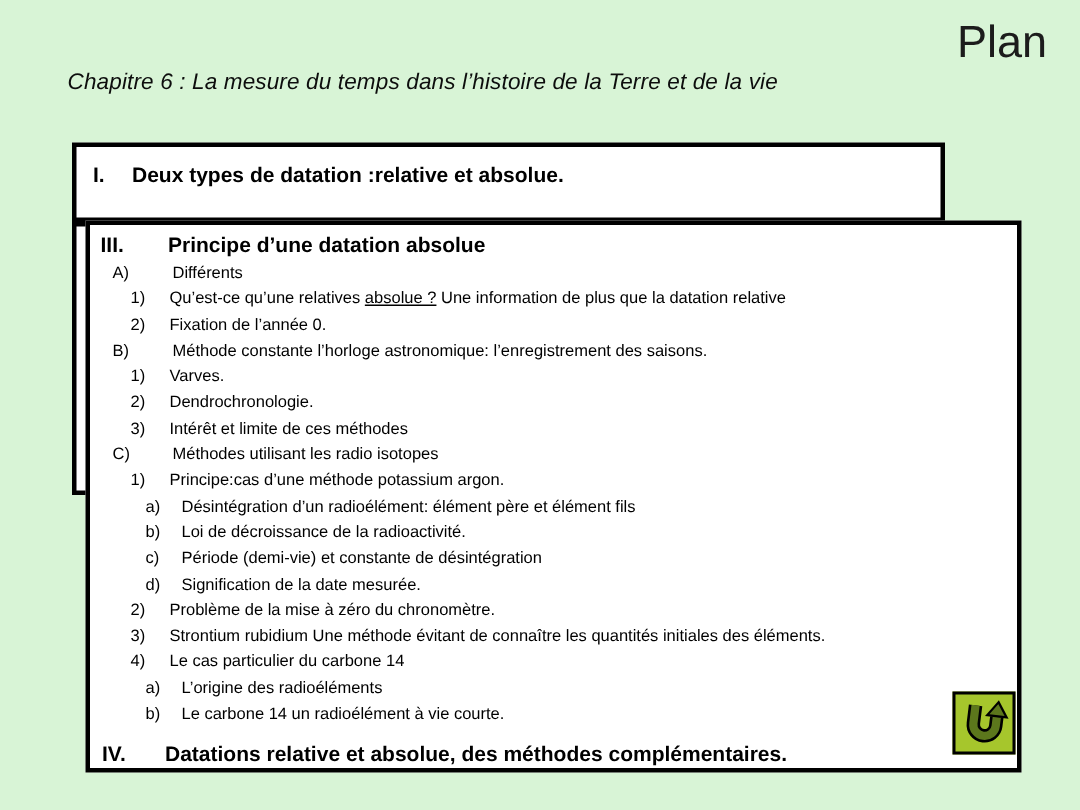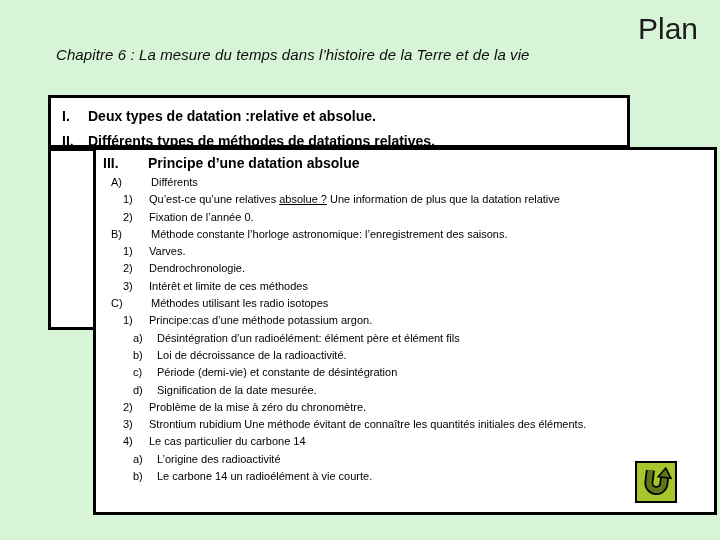--- a/index.html
+++ b/index.html
@@ -14,21 +14,21 @@
   .plan-label {
     position: absolute;
     top: 12px;
     right: 22px;
     font-size: 30px;
     color: #1c1c1c;
   }
   .slide-title {
     position: absolute;
     top: 46px;
-    left: 56px;
+    left: 45px;
     width: 600px;
     font-size: 15px;
     font-style: italic;
     color: #0d0d0d;
     letter-spacing: 0.1px;
     white-space: nowrap;
   }
   .box {
     position: absolute;
     background: #ffffff;
@@ -43,21 +43,20 @@
   .box-underlay {
     left: 48px; top: 148px;
     width: 570px; height: 182px;
     z-index: 1;
   }
   .box-principle {
     left: 57px; top: 147px;
     width: 624px; height: 368px;
     z-index: 3;
     padding: 3px 4px 0 3px;
-    margin-left: 36px;
   }
   .row { display: flex; align-items: baseline; }
   .num { flex: 0 0 auto; }
   .txt { flex: 1 1 auto; }
 
   .h-row { font-weight: bold; font-size: 14px; line-height: 25px; }
   .box-datation .h-row .num { width: 26px; }
 
   .heading-row { font-weight: bold; font-size: 14px; line-height: 21px; padding-left: 4px; }
   .heading-row .num { width: 45px; }
@@ -96,24 +95,20 @@
 
 <div class="slide-title">Chapitre 6 : La mesure du temps dans l’histoire de la Terre et de la vie</div>
 
 <div class="box box-underlay"></div>
 
 <div class="box box-datation">
   <div class="row h-row">
     <span class="num">I.</span>
     <span class="txt">Deux types de datation :relative et absolue.</span>
   </div>
-  <div class="row h-row">
-    <span class="num">II.</span>
-    <span class="txt">Différents types de méthodes de datations relatives.</span>
-  </div>
 </div>
 
 <div class="box box-principle">
   <div class="row heading-row">
     <span class="num">III.</span>
     <span class="txt">Principe d’une datation absolue</span>
   </div>
 
   <div class="outline">
     <div class="row o-row lvl-letter">
@@ -175,28 +170,32 @@
     <div class="row o-row lvl-number">
       <span class="num">3)</span>
       <span class="txt">Strontium rubidium Une méthode évitant de connaître les quantités initiales des éléments.</span>
     </div>
     <div class="row o-row lvl-number">
       <span class="num">4)</span>
       <span class="txt">Le cas particulier du carbone 14</span>
     </div>
     <div class="row o-row lvl-sub">
       <span class="num">a)</span>
-      <span class="txt">L’origine des radioactivité</span>
+      <span class="txt">L’origine des radioéléments</span>
     </div>
     <div class="row o-row lvl-sub">
       <span class="num">b)</span>
       <span class="txt">Le carbone 14 un radioélément à vie courte.</span>
     </div>
   </div>
 
+  <div class="row footer-row">
+    <span class="num">IV.</span>
+    <span class="txt">Datations relative et absolue, des méthodes complémentaires.</span>
+  </div>
 </div>
 
 <button class="nav-btn" type="button">
   <span>
     <svg viewBox="0 0 36 36" aria-hidden="true">
       <g transform="rotate(7 18 18)">
         <path d="M11 7 L11 19 A7.5 7.5 0 0 0 26 19 L26 13" fill="none" stroke="#000000" stroke-width="9"></path>
         <path d="M11 7 L11 19 A7.5 7.5 0 0 0 26 19 L26 13" fill="none" stroke="#5c771c" stroke-width="5.5"></path>
         <path d="M26 3 L19.5 12.5 L32.5 12.5 Z" fill="#5c771c" stroke="#000000" stroke-width="1.5" stroke-linejoin="miter"></path>
       </g>

